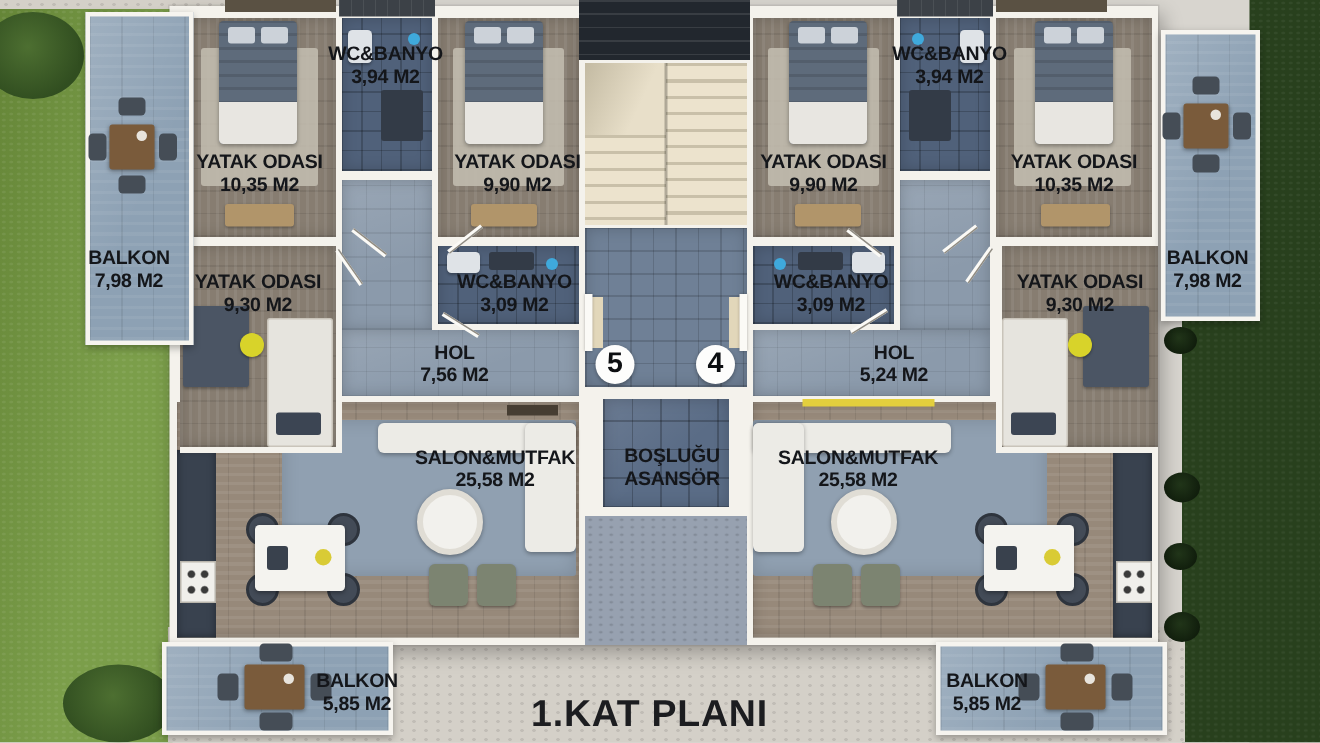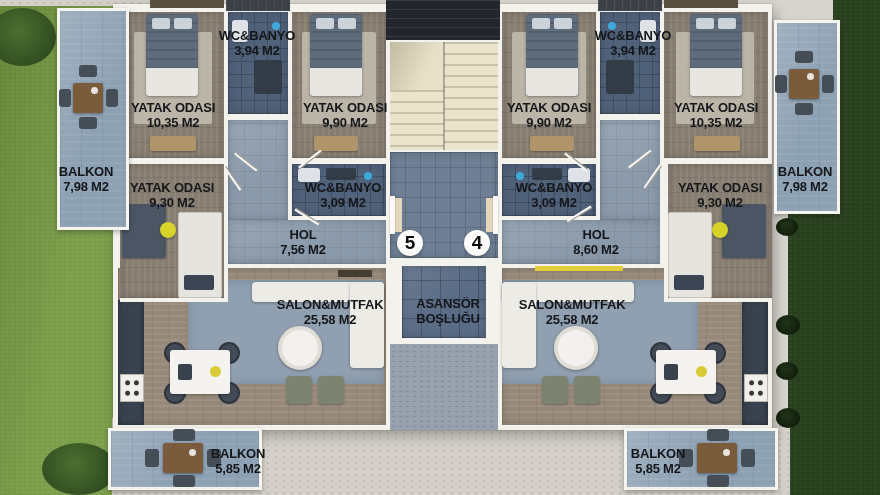--- a/index.html
+++ b/index.html
@@ -373,34 +373,35 @@
   <div class="rl" style="left:494px;top:180px;width:120px">
     <div>WC&amp;BANYO</div>
     <div>3,09 M2</div>
   </div>
   <div class="rl" style="left:660px;top:180px;width:120px">
     <div>YATAK ODASI</div>
     <div>9,30 M2</div>
   </div>
   <div class="rl" style="left:536px;top:227px;width:120px">
     <div>HOL</div>
-    <div>8,60 M2</div>
+    <div>5,24 M2</div>
   </div>
   <div class="rl" style="left:502px;top:297px;width:140px">
     <div>SALON&amp;MUTFAK</div>
     <div>25,58 M2</div>
   </div>
   <div class="rl" style="left:755px;top:164px;width:100px">
     <div>BALKON</div>
     <div>7,98 M2</div>
   </div>
   <div class="rl" style="left:606px;top:446px;width:104px">
     <div>BALKON</div>
     <div>5,85 M2</div>
   </div>
 
   <div class="rl" style="left:384px;top:296px;width:128px">
+    <div>BOŞLUĞU</div>
     <div>ASANSÖR</div>
-    <div>BOŞLUĞU</div>
-  </div>
-
+  </div>
+
+  <div class="title" style="left:303px;top:462px;width:260px">1.KAT PLANI</div>
 
 </div>
 
 </body></html>

